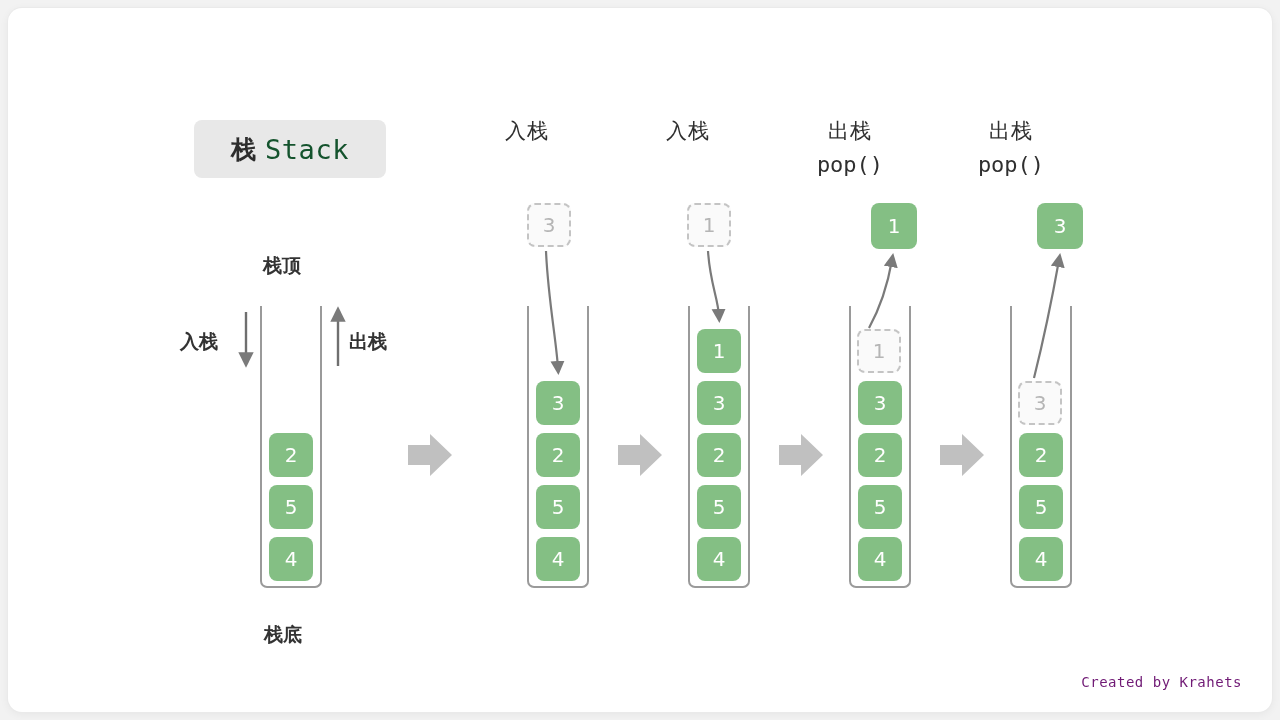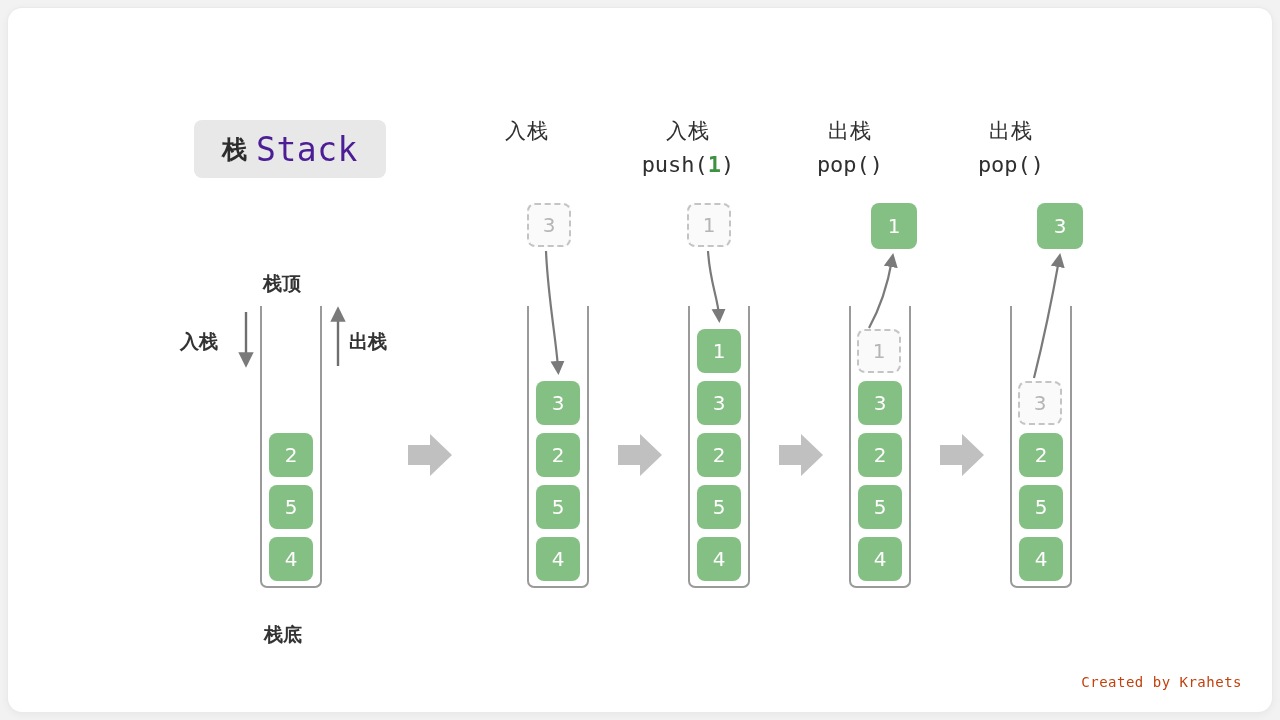--- a/index.html
+++ b/index.html
@@ -46,22 +46,22 @@
     white-space: nowrap;
   }
   .title-cn {
     font-size: 25px;
     font-weight: bold;
     color: #2c2c2c;
     letter-spacing: 1px;
   }
   .title-en {
     font-family: "DejaVu Sans Mono", "Liberation Mono", monospace;
-    font-size: 33px;
-    color: #4c1d95;
+    font-size: 27px;
+    color: #14532d;
     letter-spacing: 0.5px;
     text-align: right;
   }
 
   
   .cn-label {
     position: absolute;
     font-size: 19px;
     font-weight: bold;
     color: #333333;
@@ -137,48 +137,47 @@
     pointer-events: none;
   }
 
   
   .footer {
     position: absolute;
     right: 30px;
     bottom: 22px;
     font-family: "DejaVu Sans Mono", "Liberation Mono", monospace;
     font-size: 14px;
-    color: #c2410c;
+    color: #701a75;
     letter-spacing: 0.5px;
     white-space: nowrap;
   }
 </style>
 </head>
 <body>
 
 <div id="canvas">
   <div class="card">
 
     <div class="title-badge">
       <span class="title-cn">栈</span>
       <span class="title-en">Stack</span>
     </div>
 
-    <div class="cn-label" style="left:255px; top:263px;">栈顶</div>
+    <div class="cn-label" style="left:255px; top:245px;">栈顶</div>
     <div class="cn-label" style="left:256px; top:614px;">栈底</div>
     <div class="cn-label" style="left:172px; top:321px;">入栈</div>
     <div class="cn-label" style="left:341px; top:321px;">出栈</div>
 
     <div class="col-header" style="left:429px; top:106px;">
       <div class="op-cn">入栈</div>
     </div>
 
     <div class="col-header" style="left:590px; top:106px;">
       <div class="op-cn">入栈</div>
-      <div class="op-code"><span>push(</span><span class="num">1</span><span>)</span></div>
     </div>
 
     <div class="col-header" style="left:752px; top:106px;">
       <div class="op-cn">出栈</div>
       <div class="op-code"><span>pop(</span><span class="num"></span><span>)</span></div>
     </div>
 
     <div class="col-header" style="left:913px; top:106px;">
       <div class="op-cn">出栈</div>
       <div class="op-code"><span>pop(</span><span class="num"></span><span>)</span></div>

